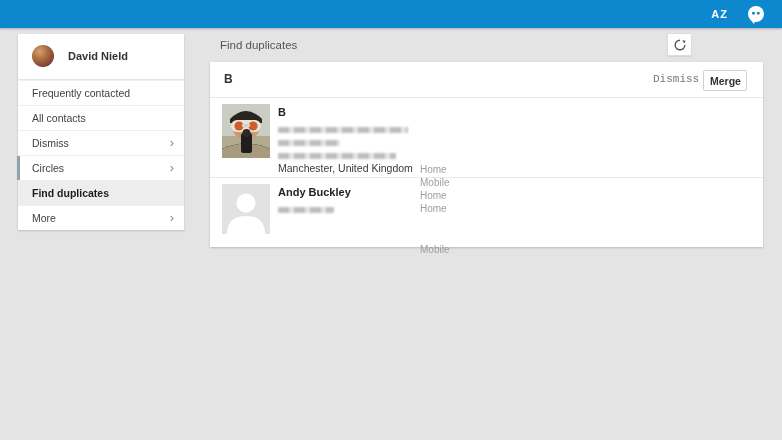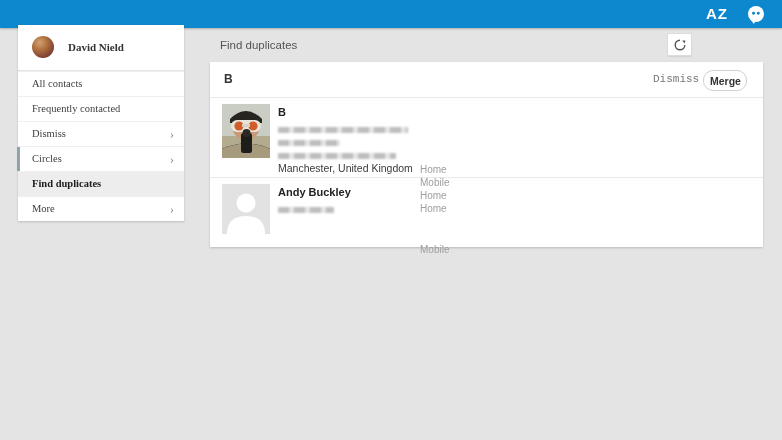--- a/index.html
+++ b/index.html
@@ -6,32 +6,32 @@
   body{background:#9e9e9e;font-family:"Liberation Sans","DejaVu Sans",sans-serif;}
   .screen{position:relative;width:782px;height:440px;background:#e4e4e4;overflow:hidden;
           font-family:"Liberation Sans","DejaVu Sans",sans-serif;}
 
   
   .topbar{position:absolute;left:0;top:0;width:782px;height:28px;background:#0d87cd;
           box-shadow:0 1px 2px rgba(0,0,0,.25);}
   .topbar .title{position:absolute;left:24px;top:0;line-height:28px;color:#fff;
                  font-size:15px;font-weight:700;letter-spacing:.2px;}
   .sort-az{position:absolute;right:54px;top:0;height:28px;line-height:28px;color:#fff;
-           font-size:15px;font-weight:700;letter-spacing:1px;cursor:default;}
+           font-size:11px;font-weight:700;letter-spacing:1px;cursor:default;}
   .bubble{position:absolute;right:18px;top:6px;width:16px;height:16px;background:#fff;
           border-radius:50%;}
   .bubble:after{content:"";position:absolute;left:2px;bottom:-2px;width:0;height:0;
           border-left:4px solid transparent;border-right:2px solid transparent;
           border-top:5px solid #fff;}
   .bubble .dots{position:absolute;left:0;top:0;width:16px;height:16px;text-align:center;
           line-height:14px;color:#0d87cd;font-size:7px;letter-spacing:.5px;}
 
   
-  .sidebar{position:absolute;left:18px;top:25px;width:166px;height:196px;background:#fff;
-           box-shadow:0 1px 2px rgba(0,0,0,.18);font-family:Liberation Serif, serif;}
+  .sidebar{position:absolute;left:18px;top:34px;width:166px;height:196px;background:#fff;
+           box-shadow:0 1px 2px rgba(0,0,0,.18);}
   .profile{position:relative;height:45px;border-bottom:1px solid #e4e4e4;}
   .profile .pavatar{position:absolute;left:14px;top:11px;width:22px;height:22px;border-radius:50%;
       background:radial-gradient(circle at 35% 30%,#d4a173 0%,#b0713f 35%,#8a4a38 65%,#53291f 100%);}
   .profile .pname{position:absolute;left:50px;top:0;line-height:45px;font-size:11px;
       color:#333;font-weight:700;}
   .menu-item{position:relative;height:24px;line-height:24px;padding-left:14px;font-size:10.5px;
       color:#404040;border-top:1px solid #efefef;cursor:pointer;}
   .menu-item:first-child{border-top:none;}
   .menu-item .chev{position:absolute;right:10px;top:0;line-height:23px;font-size:13px;color:#8a8a8a;}
   .menu-item.selected{background:#ededed;font-weight:700;color:#1c1c1c;}
@@ -48,21 +48,21 @@
 
   
   .card{position:absolute;left:210px;top:62px;width:553px;height:185px;background:#fff;
         box-shadow:0 1px 2px rgba(0,0,0,.18);}
   .card-header{position:relative;height:35px;border-bottom:1px solid #e9e9e9;}
   .group-letter{position:absolute;left:14px;top:0;line-height:35px;font-size:12px;color:#333;font-weight:700;}
   .dismiss-btn{position:absolute;left:443px;top:0;height:35px;line-height:35px;font-size:11px;
       color:#777;cursor:pointer;background:none;border:none;padding:0;
       font-family:Liberation Mono, monospace;}
   .merge-btn{position:absolute;left:493px;top:8px;width:44px;height:21px;background:#fff;
-      border:1px solid #d0d0d0;border-radius:10px;font-size:10.5px;font-weight:700;color:#333;
+      border:1px solid #d0d0d0;border-radius:2px;font-size:10.5px;font-weight:700;color:#333;
       cursor:pointer;font-family:"Liberation Sans","DejaVu Sans",sans-serif;}
 
   .contact-row{position:relative;}
   .row1{height:79px;border-bottom:1px solid #e9e9e9;}
   .row2{height:69px;}
   .cavatar{position:absolute;left:12px;top:6px;width:48px;height:54px;overflow:hidden;}
   .row2 .cavatar{height:50px;}
   .cname{position:absolute;left:68px;top:8px;font-size:11px;font-weight:700;color:#222;}
   .details{position:absolute;left:68px;top:21px;}
   .dline{position:relative;height:13px;width:340px;}
@@ -83,24 +83,24 @@
       <span class="dots">●●</span>
     </div>
   </div>
 
   <div class="sidebar">
     <div class="profile">
       <div class="pavatar"></div>
       <div class="pname">David Nield</div>
     </div>
     <div class="menu-item">
-      <span>All contacts</span>
+      <span>Frequently contacted</span>
     </div>
     <div class="menu-item">
-      <span>Frequently contacted</span>
+      <span>All contacts</span>
     </div>
     <div class="menu-item">
       <span>Dismiss</span>
       <span class="chev">›</span>
     </div>
     <div class="menu-item">
       <span>Circles</span>
       <span class="chev">›</span>
     </div>
     <div class="menu-item selected">

